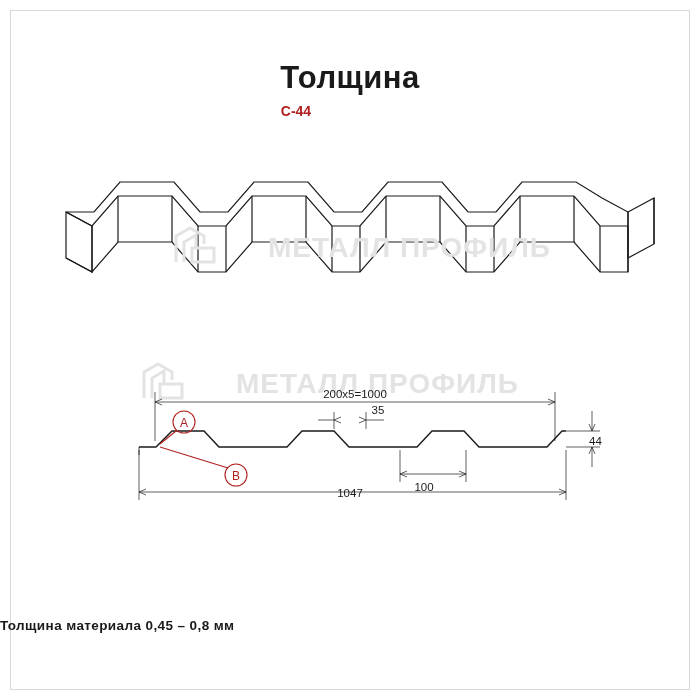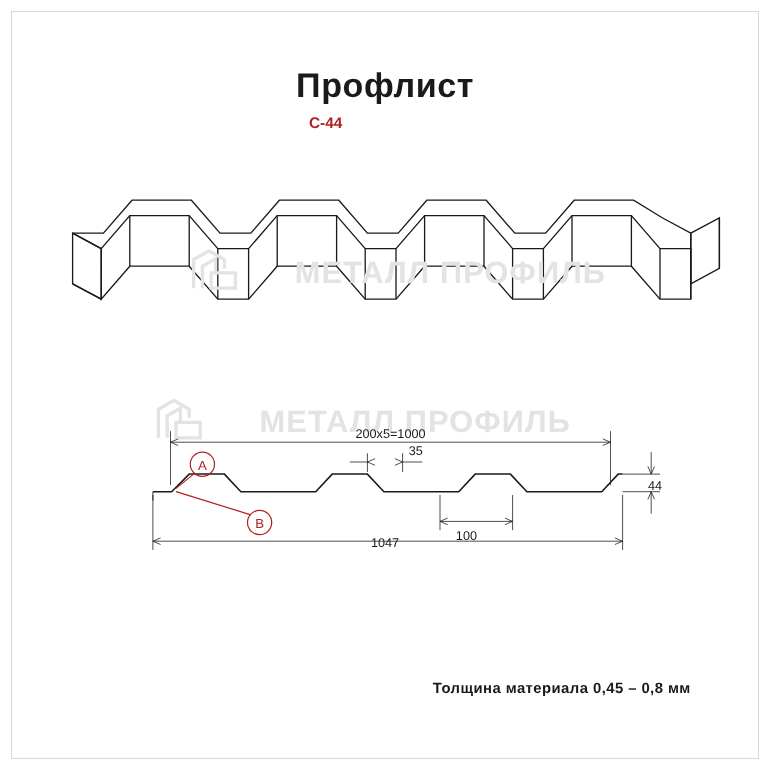--- a/index.html
+++ b/index.html
@@ -49,21 +49,21 @@
     text-align: center;
     font-size: 14px;
     font-weight: bold;
     color: #b02020;
   }
   .footer-note {
     position: absolute;
     left: 0;
     top: 618px;
     width: 628px;
-    text-align: right;
+    text-align: left;
     font-size: 13.5px;
     font-weight: bold;
     color: #1a1a1a;
     letter-spacing: 0.4px;
   }
   .art {
     position: absolute;
     left: 0;
     top: 0;
     width: 700px;
@@ -93,21 +93,21 @@
     height: 48px;
   }
 </style>
 </head>
 <body>
 
 <div id="page">
 
   <div class="frame"></div>
 
-  <div class="title">Профлист</div>
+  <div class="title">Толщина</div>
   <div class="subtitle">С-44</div>
 
   <svg class="art" viewBox="0 0 700 700">
     <g fill="none" stroke="#1a1a1a" stroke-width="1.2" stroke-linejoin="miter">
 
       <path d="M66,212 L66,258 L92,272 L92,226 Z"></path>
 
       <path d="M66,212 L92,226 L118,196 L172,196 L198,226 L226,226 L252,196 L306,196 L332,226 L360,226 L386,196 L440,196 L466,226 L494,226 L520,196 L574,196 L600,226 L628,226 L628,212 L602,198 L576,182 L522,182 L496,212 L468,212 L442,182 L388,182 L362,212 L334,212 L308,182 L254,182 L228,212 L200,212 L174,182 L120,182 L94,212 Z"></path>
 
       <path d="M92,226 L92,272 L118,242 L172,242 L198,272 L226,272 L252,242 L306,242 L332,272 L360,272 L386,242 L440,242 L466,272 L494,272 L520,242 L574,242 L600,272 L628,272 L628,226"></path>

